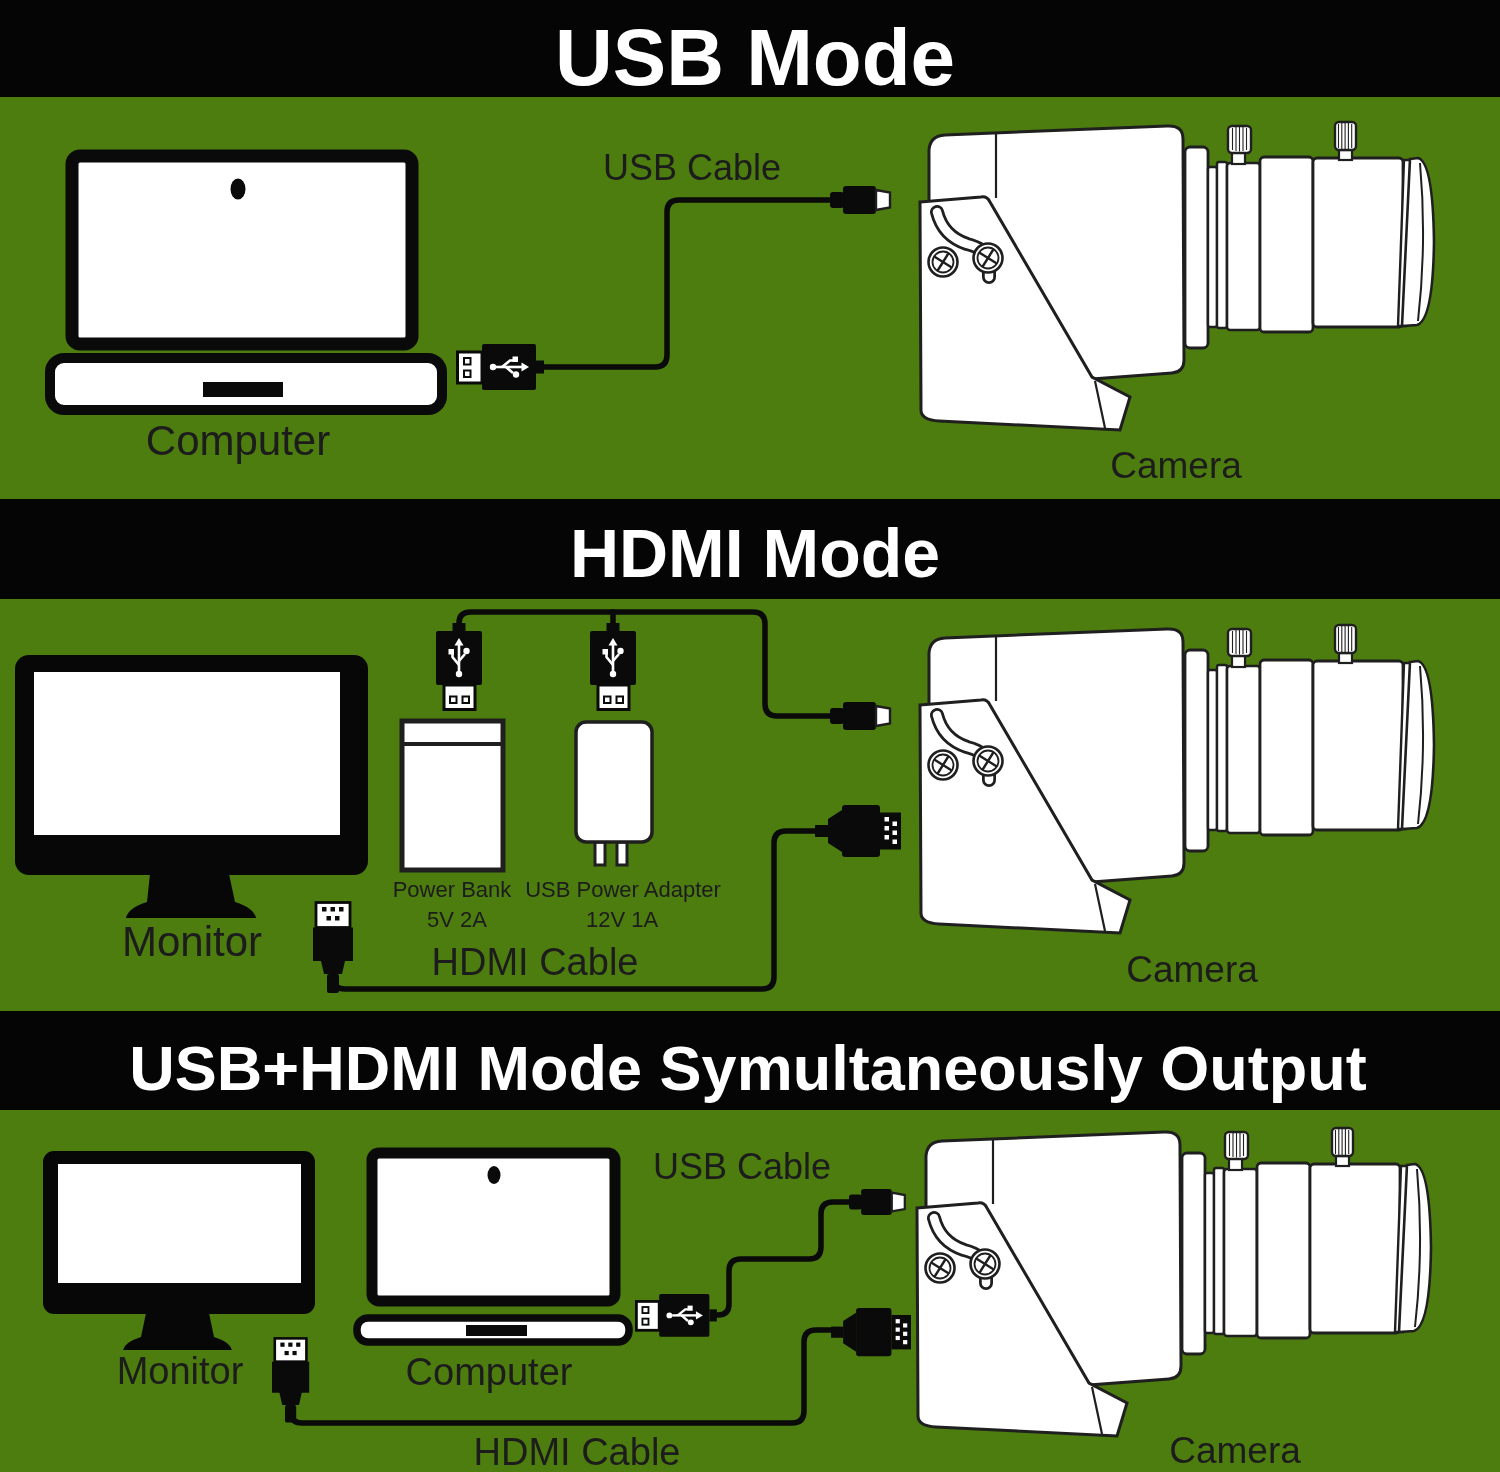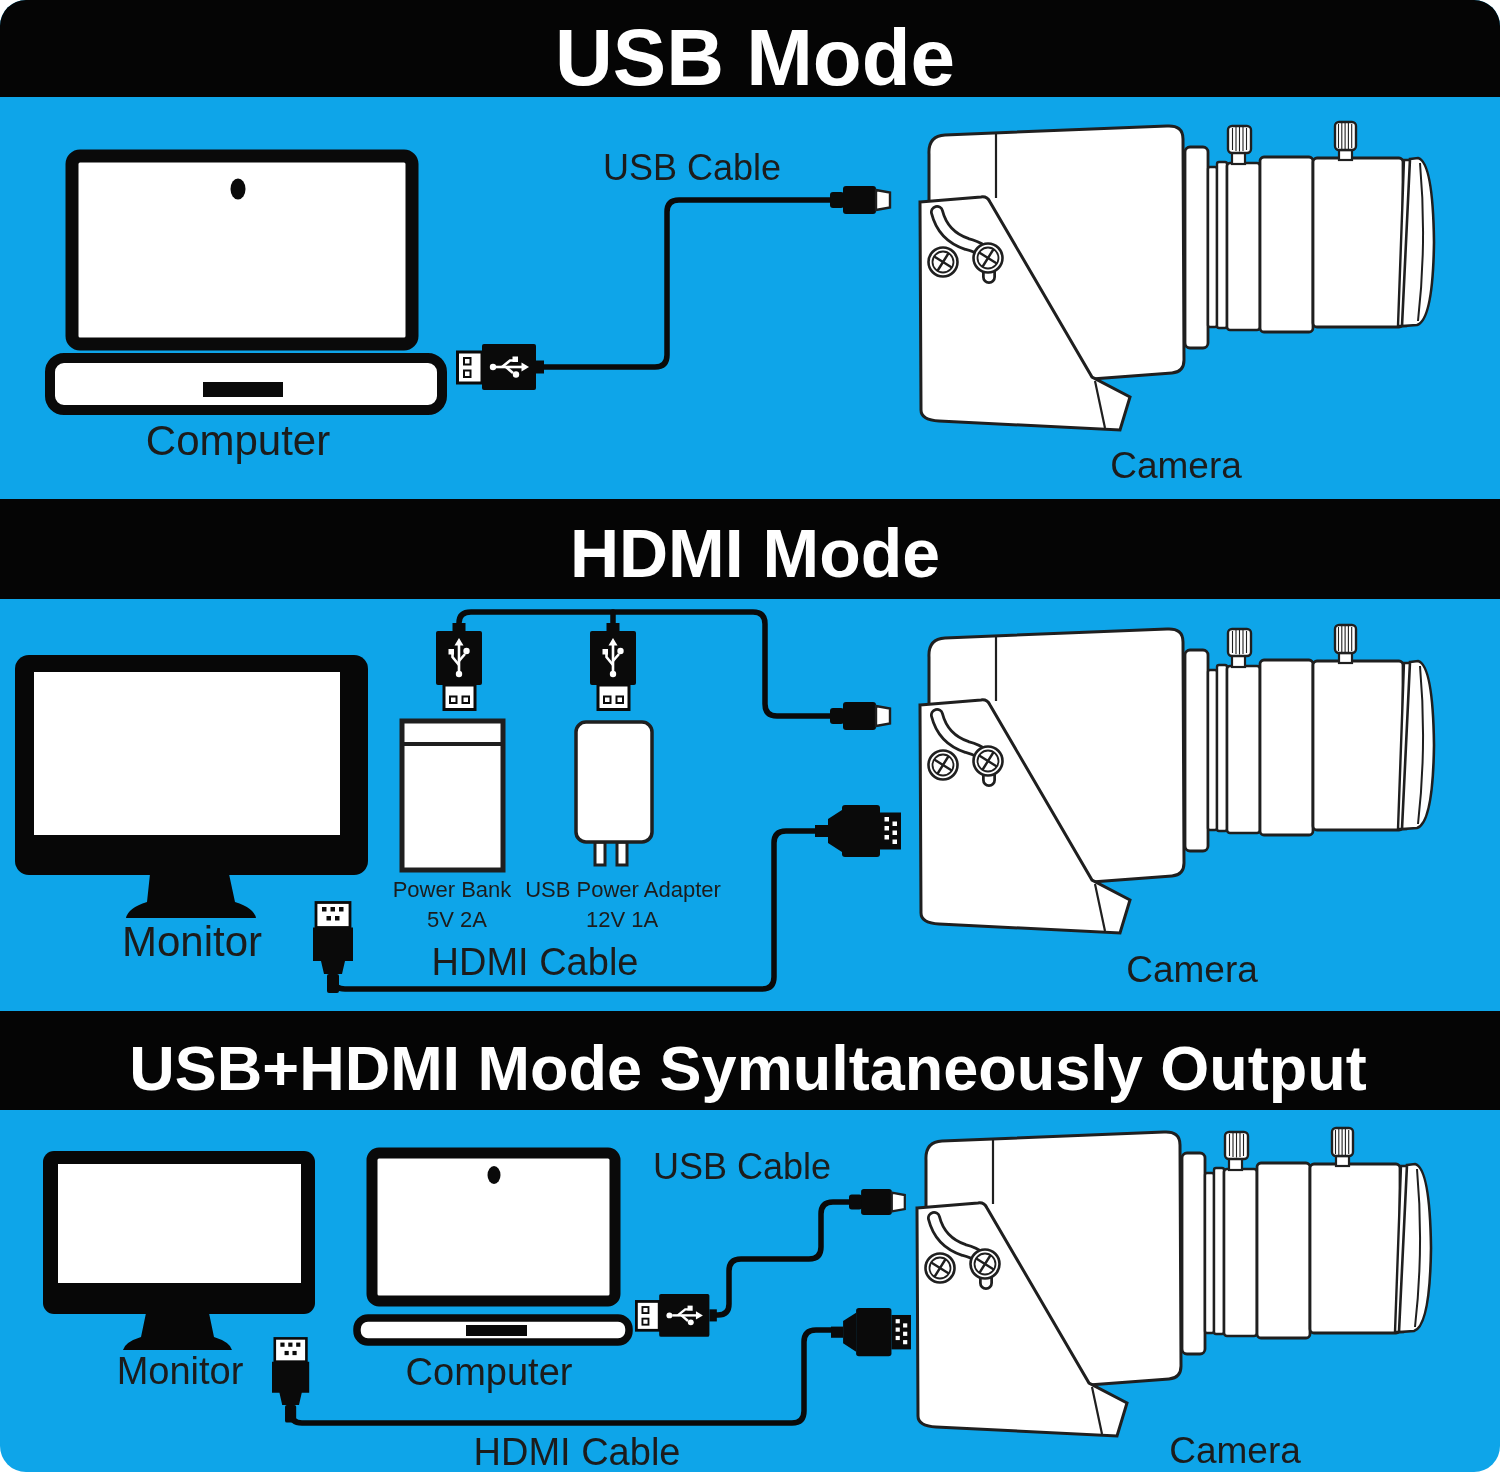--- a/index.html
+++ b/index.html
@@ -1,17 +1,17 @@
 <!DOCTYPE html>
 <html><head>
 <meta charset="utf-8">
 <style>
   html,body{margin:0;padding:0;background:#fff;}
-  .page{position:relative;width:1500px;height:1472px;background:#0ea5e9;overflow:hidden;
-        font-family:"Liberation Sans", sans-serif;border-radius:26px;}
+  .page{position:relative;width:1500px;height:1472px;background:#4d7c0f;overflow:hidden;
+        font-family:"Liberation Sans", sans-serif;}
   svg{display:block;}
   svg text{font-family:"Liberation Sans", sans-serif;fill:#1c1c1c;}
   svg text.banner-title{fill:#ffffff;font-weight:bold;}
   .ln{fill:#ffffff;stroke:#1f1f1f;}
   .lnf{fill:none;stroke:#1f1f1f;}
   .blk{fill:#0a0a0a;stroke:none;}
   .cable{fill:none;stroke:#0a0a0a;stroke-width:5.5;stroke-linecap:round;stroke-linejoin:round;}
 </style>
 </head>
 <body>

